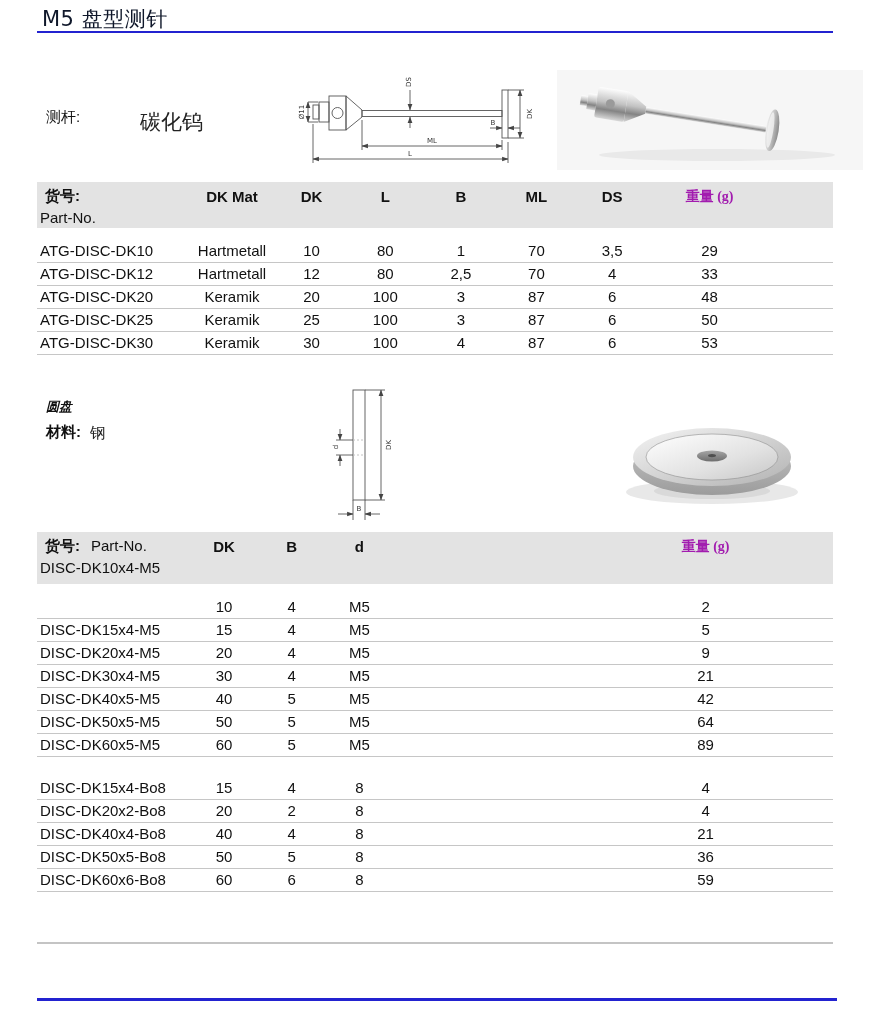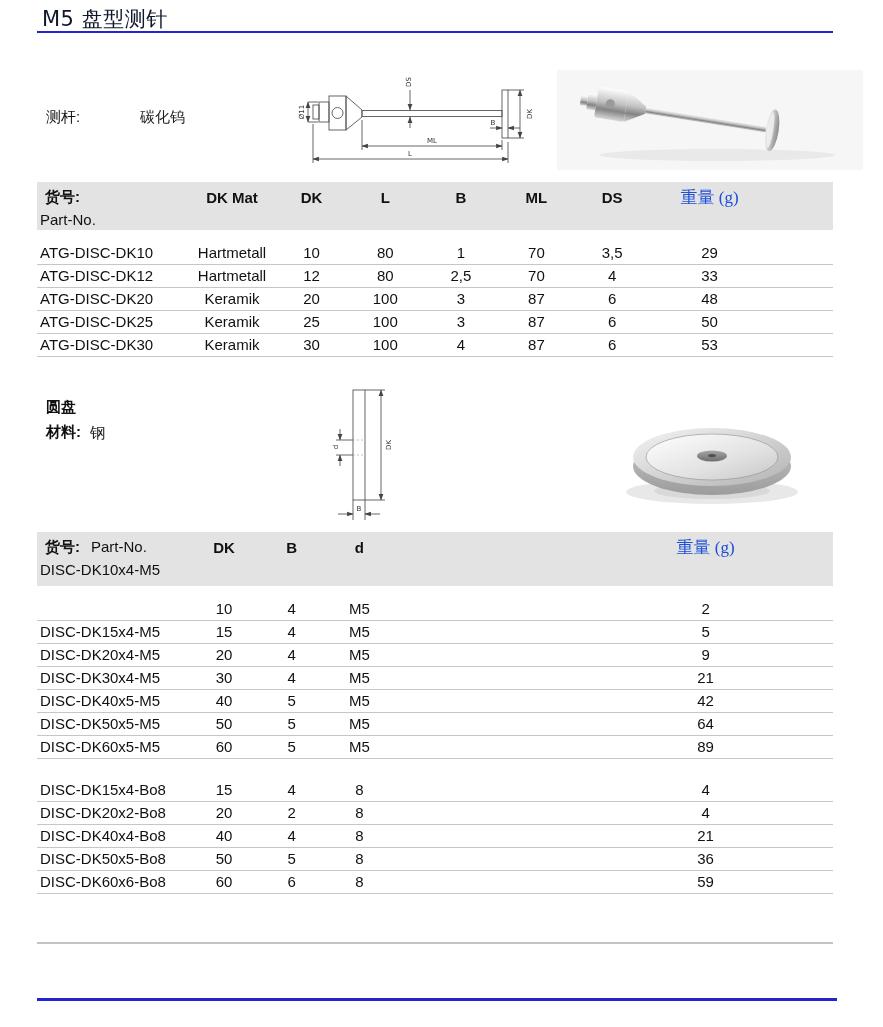--- a/index.html
+++ b/index.html
@@ -11,45 +11,45 @@
   .title {
     position:absolute; left:42px; top:5px; font-size:21px; font-weight:400;
     color:#0f172a; font-family:"DejaVu Sans", sans-serif; letter-spacing:.5px;
   }
   .rule-top { position:absolute; left:37px; top:31px; width:796px; height:2px; background:#2323d0; }
   .rule-bottom { position:absolute; left:37px; top:998px; width:800px; height:3px; background:#2323d0; }
   .table-close-line { position:absolute; left:37px; top:942px; width:796px; height:2px; background:#c4c4c4; }
 
   .sec1 { position:absolute; left:46px; top:108px; width:260px; height:22px; }
   .sec1 .lbl { position:absolute; left:0; top:0; font-weight:400; font-size:15px; }
-  .sec1 .val { position:absolute; left:94px; top:0; font-size:15px; font-family:"Liberation Serif", serif; color:#222; }
+  .sec1 .val { position:absolute; left:94px; top:0; font-size:21px; font-family:"Liberation Serif", serif; color:#222; }
 
   .sec2 { position:absolute; left:46px; top:394px; width:260px; }
-  .sec2 .l1 { font-weight:700; font-size:15px; line-height:25px; }
+  .sec2 .l1 { font-weight:700; font-size:13px; line-height:25px;font-style:italic; }
   .sec2 .l2 { position:relative; font-weight:700; font-size:15px; line-height:25px; }
   .sec2 .val { position:absolute; left:44px; top:1px; font-weight:400; font-size:15.5px; font-family:"Liberation Serif", serif; color:#222; }
 
   .drawing1 { position:absolute; left:296px; top:60px; }
   .drawing2 { position:absolute; left:332px; top:383px; }
   .photo1 { position:absolute; left:557px; top:70px; width:306px; height:100px; background:#f6f6f6; }
   .photo2 { position:absolute; left:612px; top:402px; }
 
   .tbl-wrap1 { position:absolute; left:37px; top:182px; width:796px; }
   .tbl-wrap2 { position:absolute; left:37px; top:532px; width:796px; }
   table { width:100%; border-collapse:collapse; table-layout:fixed; font-size:15px; }
   thead { background:#e3e3e3; }
   th { font-weight:700; text-align:center; vertical-align:middle; padding:0;margin-left:48px; }
   td { text-align:center; vertical-align:middle; padding:0; }
   .h1 th { height:25px; padding-top:4px; }
   .h2 th { height:21px; font-weight:400; }
   .t2 .h2 th { height:27px; vertical-align:bottom; padding-bottom:8px; }
   .c-left { text-align:left !important; padding-left:3px !important; }
   .cn-pad { display:inline-block; margin-left:5px; }
   .en-gap { font-weight:400; margin-left:11px; }
-  .weight-h { font-weight:normal; font-family:"Liberation Serif", serif; font-size:17px; color:#1d4ed8; }
+  .weight-h { font-weight:bold; font-family:"Liberation Serif", serif; font-size:14px; color:#a21caf; }
   tbody.rows td { height:23px; border-bottom:1px solid #c6c6c6; }
   tbody.spacer td { height:11px; border:none; }
   tbody.gap td { height:20px; border:none; }
   svg text { font-family:"DejaVu Sans", sans-serif; fill:#333; }
 </style>
 </head>
 <body>
 
 <div class="page">
 

